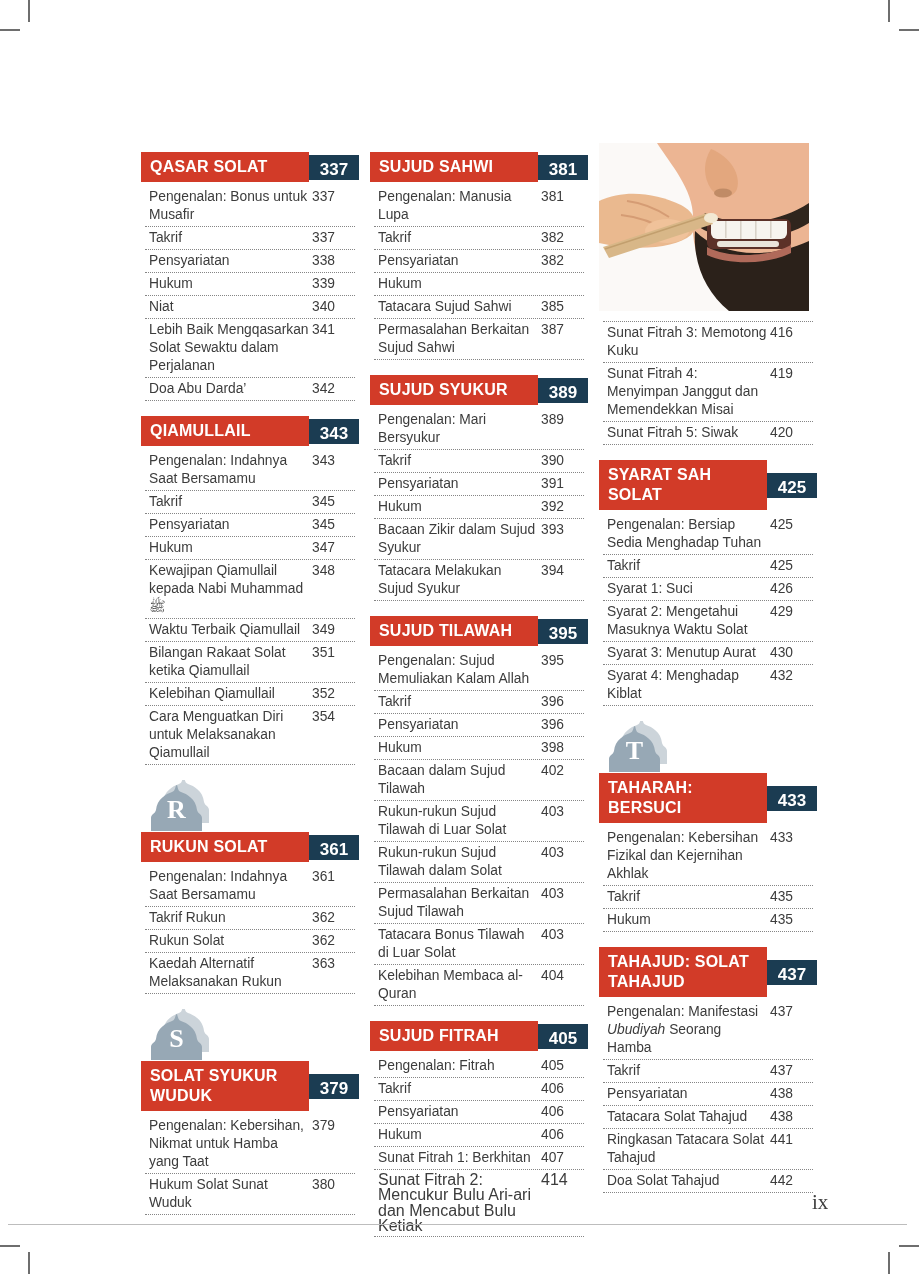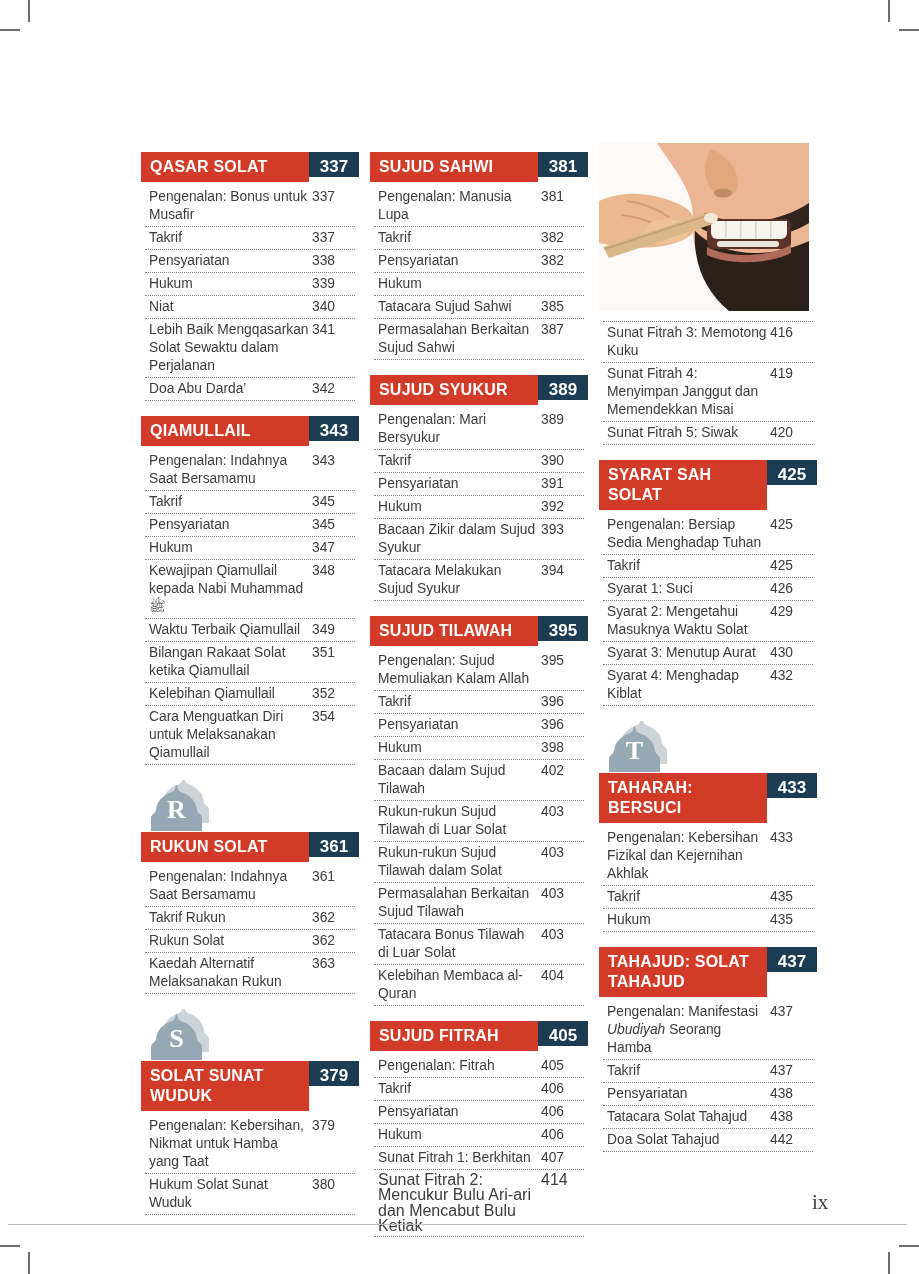--- a/index.html
+++ b/index.html
@@ -11,21 +11,21 @@
   .columns{position:absolute;left:141px;top:152px;display:flex;gap:11px;}
   .col{width:218px;flex:none;}
   .toc-section{margin-bottom:15px;}
   
   .chapter-icon{position:relative;width:66px;height:52px;margin:4px 0 0 5px;}
   .chapter-icon svg{display:block;width:66px;height:52px;}
   .icon-letter{position:absolute;left:0;top:17px;width:61px;text-align:center;
                font-family:"Liberation Serif","DejaVu Serif",serif;font-weight:bold;
                font-size:26px;line-height:1;color:#ffffff;}
   
-  .section-header{display:flex;align-items:flex-start;min-height:30px;border-radius:11px;}
+  .section-header{display:flex;align-items:center;min-height:30px;border-radius:11px;}
   .hdr-title{flex:1;background:#d23b28;color:#fff;font-weight:bold;font-size:16px;
              line-height:20px;padding:5px 2px 5px 9px;letter-spacing:.2px;}
   .hdr-page{width:50px;flex:none;background:#1b3c52;color:#fff;font-weight:bold;
             font-size:17px;line-height:20px;padding-top:5px;text-align:center;}
   
   .entries{list-style:none;margin:4px;padding:0;}
   .entry{position:relative;padding:1.5px 0 2.5px;border-bottom:1px dotted #858585;
          font-size:13.8px;line-height:18px;color:#3c3c3c;}
   .entry-title{display:block;width:160px;padding-left:4px;}
   .entry-title em{font-style:italic;}
@@ -191,21 +191,21 @@
 
   <section class="toc-section">
     <div class="chapter-icon">
       <svg viewBox="0 0 66 52" aria-hidden="true">
         <path transform="translate(7,-3)" fill="#ccd4da" d="M5,46 L5,33 C5,29 9,29 10,25 C11,14 20,9 26,7 C29,6 29,3 30,0.5 L31,0 C32,3 32,6 35,7 C41,9 50,14 51,25 C52,29 56,29 56,33 L56,46 Z"></path>
         <path transform="translate(0,5)" fill="#97a8b5" d="M5,46 L5,33 C5,29 9,29 10,25 C11,14 20,9 26,7 C29,6 29,3 30,0.5 L31,0 C32,3 32,6 35,7 C41,9 50,14 51,25 C52,29 56,29 56,33 L56,46 Z"></path>
       </svg>
       <span class="icon-letter">S</span>
     </div>
     <header class="section-header">
-      <span class="hdr-title">SOLAT SUNAT WUDUK</span>
+      <span class="hdr-title">SOLAT SYUKUR WUDUK</span>
       <span class="hdr-page">379</span>
     </header>
     <ul class="entries">
   <li class="entry">
     <span class="entry-title"><span>Pengenalan: Kebersihan, Nikmat untuk Hamba yang Taat</span></span>
     <span class="entry-page">379</span>
   </li>
 
   <li class="entry">
     <span class="entry-title"><span>Hukum Solat Sunat Wuduk</span></span>
@@ -527,20 +527,24 @@
   <li class="entry">
     <span class="entry-title"><span>Pensyariatan</span></span>
     <span class="entry-page">438</span>
   </li>
 
   <li class="entry">
     <span class="entry-title"><span>Tatacara Solat Tahajud</span></span>
     <span class="entry-page">438</span>
   </li>
 
+  <li class="entry">
+    <span class="entry-title"><span>Ringkasan Tatacara Solat Tahajud</span></span>
+    <span class="entry-page">441</span>
+  </li>
 
   <li class="entry">
     <span class="entry-title"><span>Doa Solat Tahajud</span></span>
     <span class="entry-page">442</span>
   </li>
 </ul>
   </section>
 </div>
   </div>
 

